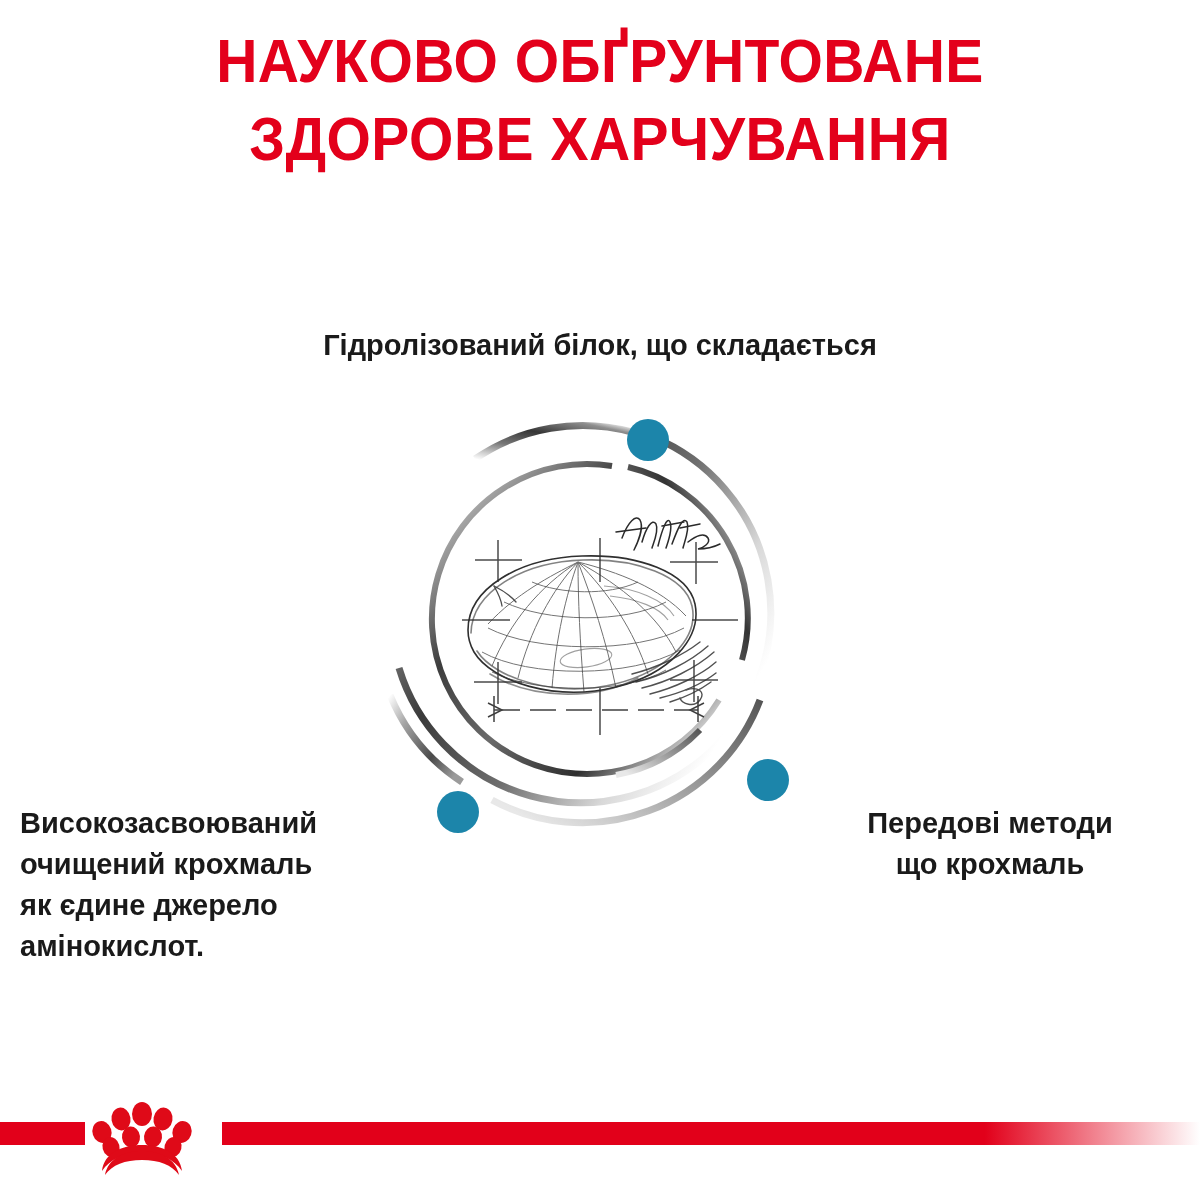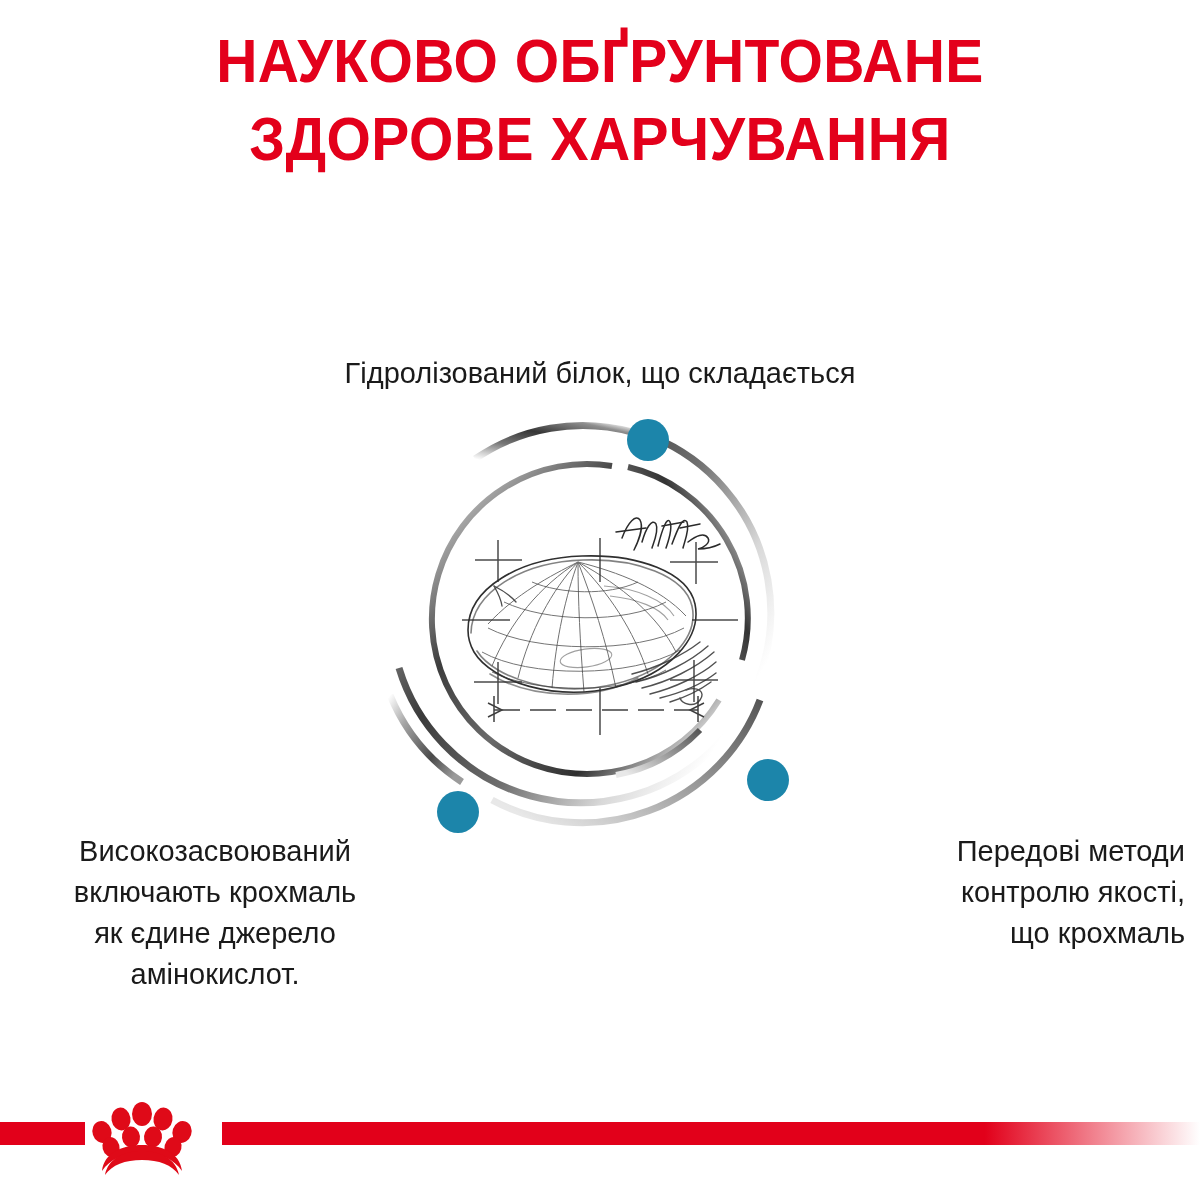--- a/index.html
+++ b/index.html
@@ -36,40 +36,39 @@
   .headline .hl-line {
     display: block;
   }
 
   
   .callout {
     position: absolute;
     color: #1A1A1A;
     font-size: 29px;
     line-height: 41px;
-    font-weight: normal;
-    margin-top: 28px;
+    font-weight: bold;
   }
   .callout-top {
     top: 325px;
     left: 200px;
     width: 800px;
     text-align: center;
   }
   .callout-left {
     top: 803px;
     left: 20px;
     width: 390px;
-    text-align: center;
+    text-align: left;
   }
   .callout-right {
     top: 803px;
     left: 795px;
     width: 390px;
-    text-align: right;
+    text-align: center;
   }
   .callout .ln { display: block; white-space: nowrap; }
 
   
   .diagram {
     position: absolute;
     left: 370px;
     top: 390px;
     width: 460px;
     height: 460px;
@@ -116,28 +115,27 @@
   <span class="hl-line">НАУКОВО ОБҐРУНТОВАНЕ</span>
   <span class="hl-line">ЗДОРОВЕ ХАРЧУВАННЯ</span>
 </div>
 
 <div class="callout callout-top">
   <span class="ln">Гідролізований білок, що складається</span>
 </div>
 
 <div class="callout callout-left">
   <span class="ln">Високозасвоюваний</span>
-  <span class="ln">включають крохмаль</span>
+  <span class="ln">очищений крохмаль</span>
   <span class="ln">як єдине джерело</span>
   <span class="ln">амінокислот.</span>
 </div>
 
 <div class="callout callout-right">
   <span class="ln">Передові методи</span>
-  <span class="ln">контролю якості,</span>
   <span class="ln">що крохмаль</span>
 </div>
 
 <div class="diagram">
   <svg width="460" height="460" viewBox="0 0 460 460" xmlns="http://www.w3.org/2000/svg">
     <defs>
 
       <linearGradient id="gOuterA" x1="0%" y1="0%" x2="100%" y2="60%">
         <stop offset="0%" stop-color="#ffffff"></stop>
         <stop offset="14%" stop-color="#9a9a9a"></stop>

